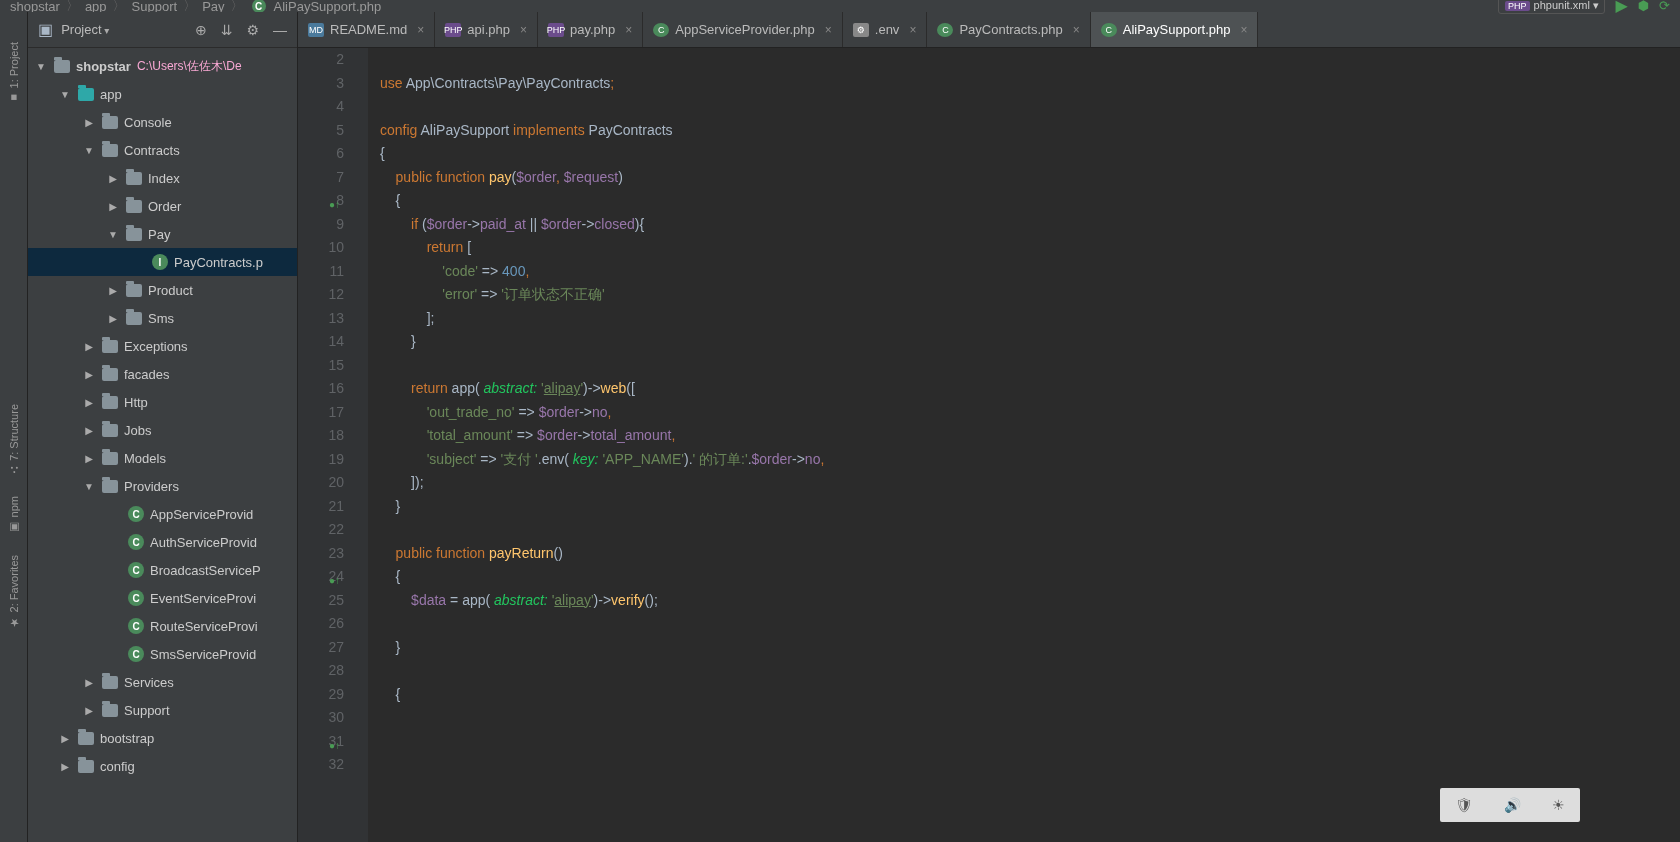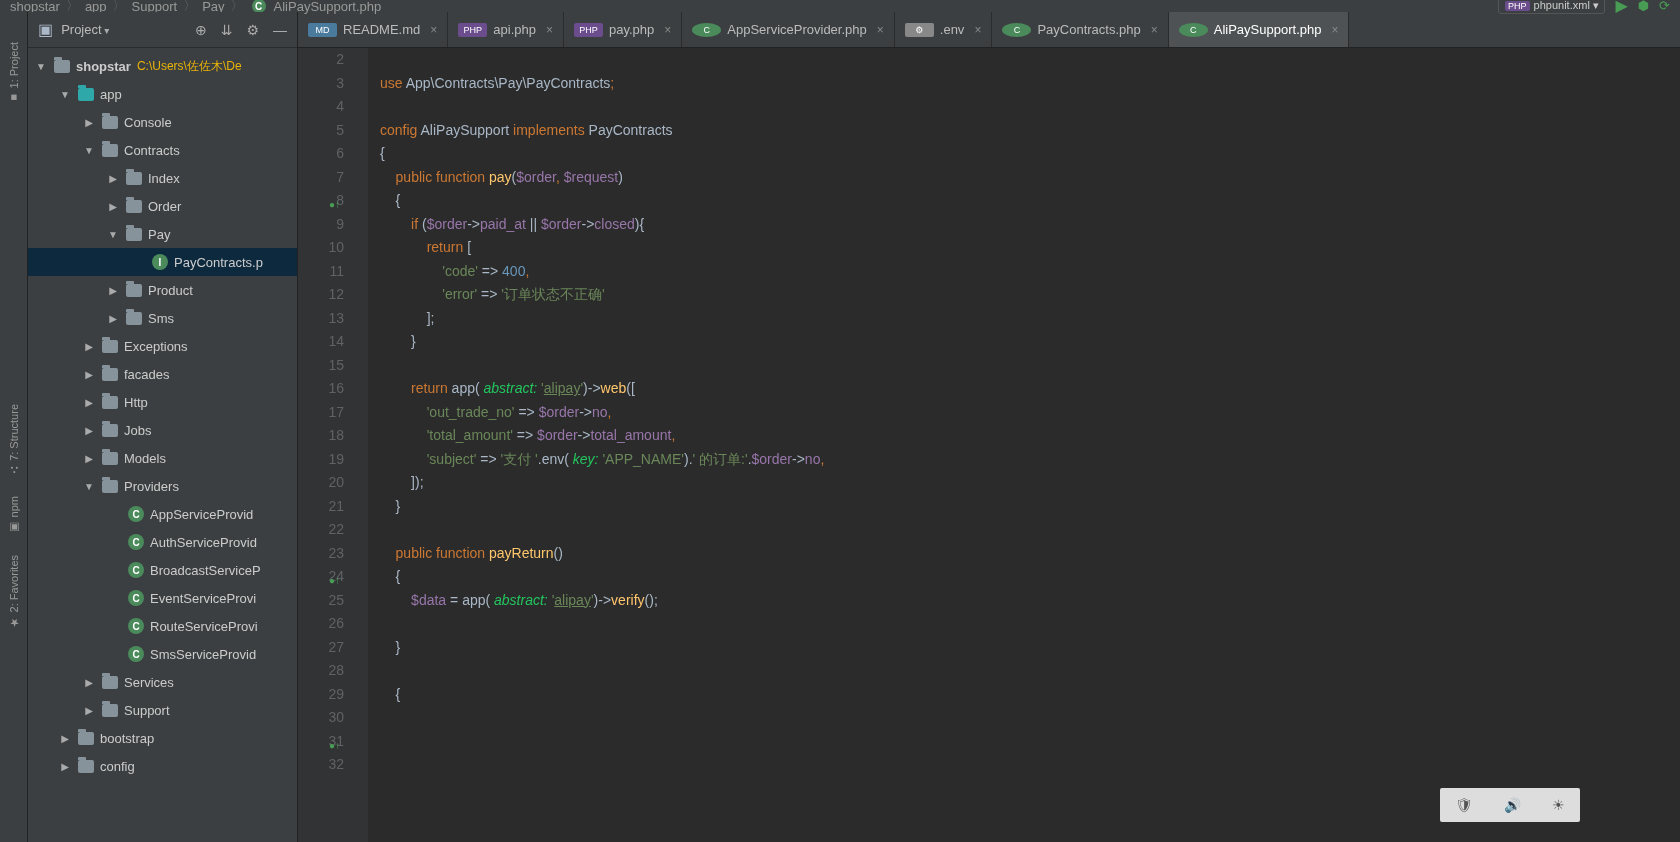--- a/index.html
+++ b/index.html
@@ -30,29 +30,29 @@
 .tree-row { display: flex; align-items: center; height: 28px; padding-left: 8px; cursor: pointer; white-space: nowrap; }
 .tree-row.selected { background: #0d293e; }
 .tree-arrow { width: 14px; font-size: 10px; color: #aaa; text-align: center; }
 .folder-icon { width: 16px; height: 13px; background: #87939a; border-radius: 2px; margin: 0 6px; position: relative; }
 .folder-icon::before { content: ''; position: absolute; top: -3px; left: 0; width: 8px; height: 3px; background: #87939a; border-radius: 1px 1px 0 0; }
 .folder-icon.teal { background: #2ea8a8; }
 .folder-icon.teal::before { background: #2ea8a8; }
 .class-icon { width: 16px; height: 16px; background: #4a8a5b; border-radius: 50%; margin: 0 6px; display: flex; align-items: center; justify-content: center; font-size: 10px; color: #fff; font-weight: bold; }
 .class-icon.int { background: #4a8a5b; }
 .tree-label { color: #ccc; }
-.tree-path { color: #eab308; margin-left: 6px; font-size: 12px; }
+.tree-path { color: #f9a8d4; margin-left: 6px; font-size: 12px; }
 
 .editor-area { flex: 1; display: flex; flex-direction: column; background: #2b2b2b; }
 
 .tabs { height: 36px; background: #3c3f41; display: flex; align-items: center; border-bottom: 1px solid #222; }
 .tab { height: 100%; display: flex; align-items: center; padding: 0 10px; gap: 6px; font-size: 13px; color: #bbb; border-right: 1px solid #2b2b2b; cursor: pointer; }
 .tab.active { background: #4e5254; color: #fff; }
 .tab .close { color: #888; font-size: 12px; margin-left: 4px; }
-.tab-icon { width: 29px; height: 14px; display: flex; align-items: center; justify-content: center; font-size: 9px; border-radius: 2px; }
+.tab-icon { width: 16px; height: 14px; display: flex; align-items: center; justify-content: center; font-size: 9px; border-radius: 2px; }
 .ti-md { background: #4a7a9c; color: #fff; }
 .ti-php { background: #6b4c8c; color: #fff; }
 .ti-class { background: #4a8a5b; color: #fff; border-radius: 50%; }
 .ti-env { background: #888; color: #fff; }
 
 .code-area { flex: 1; display: flex; overflow: hidden; font-family: "JetBrains Mono", Consolas, monospace; font-size: 14px; line-height: 23.5px; }
 .gutter { width: 70px; background: #313335; color: #606366; text-align: right; padding-right: 24px; position: relative; }
 .gutter-line { height: 23.5px; position: relative; }
 .gutter-marker { position: absolute; right: 4px; top: 4px; width: 12px; height: 12px; }
 .marker-green { color: #499c54; font-size: 10px; }

